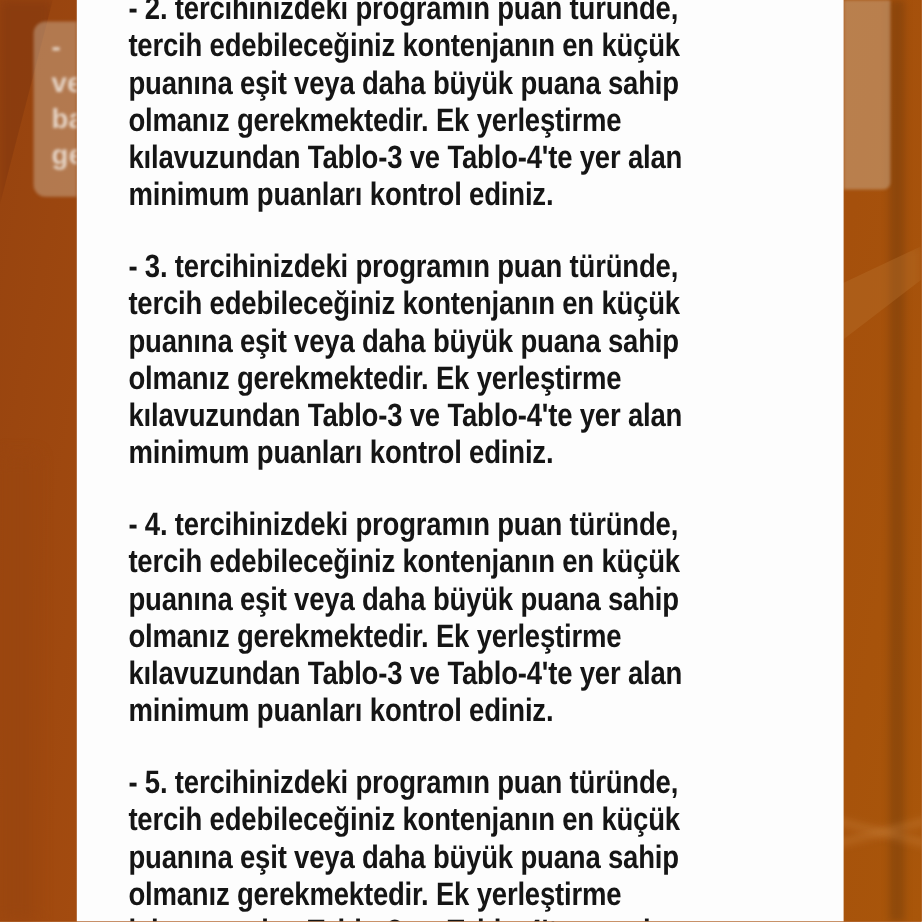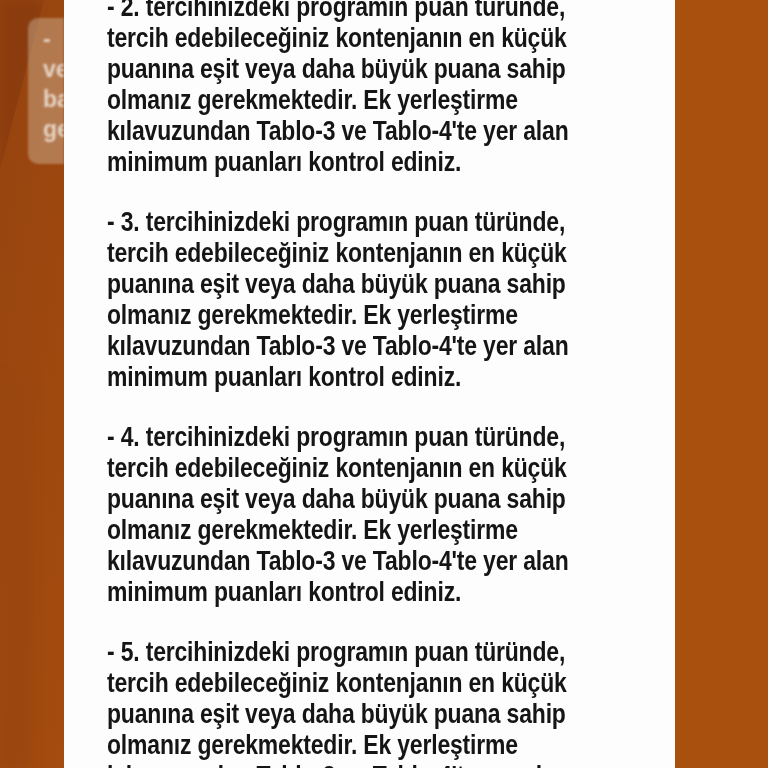--- a/index.html
+++ b/index.html
@@ -6,21 +6,21 @@
     margin: 0;
     padding: 0;
     width: 768px;
     height: 768px;
     overflow: hidden;
     font-family: "Liberation Sans", "DejaVu Sans", sans-serif;
     background: #a9500f;
   }
   .stage {
     position: relative;
-    width: 675px;
+    width: 768px;
     height: 768px;
     overflow: hidden;
   }
   
   .bg {
     position: absolute;
     inset: 0;
     background: linear-gradient(100deg, #96430f 0%, #a84e0f 30%, #ad550e 58%, #a5500c 82%, #a9560a 100%);
   }
   .bg-shape { position: absolute; pointer-events: none; }

